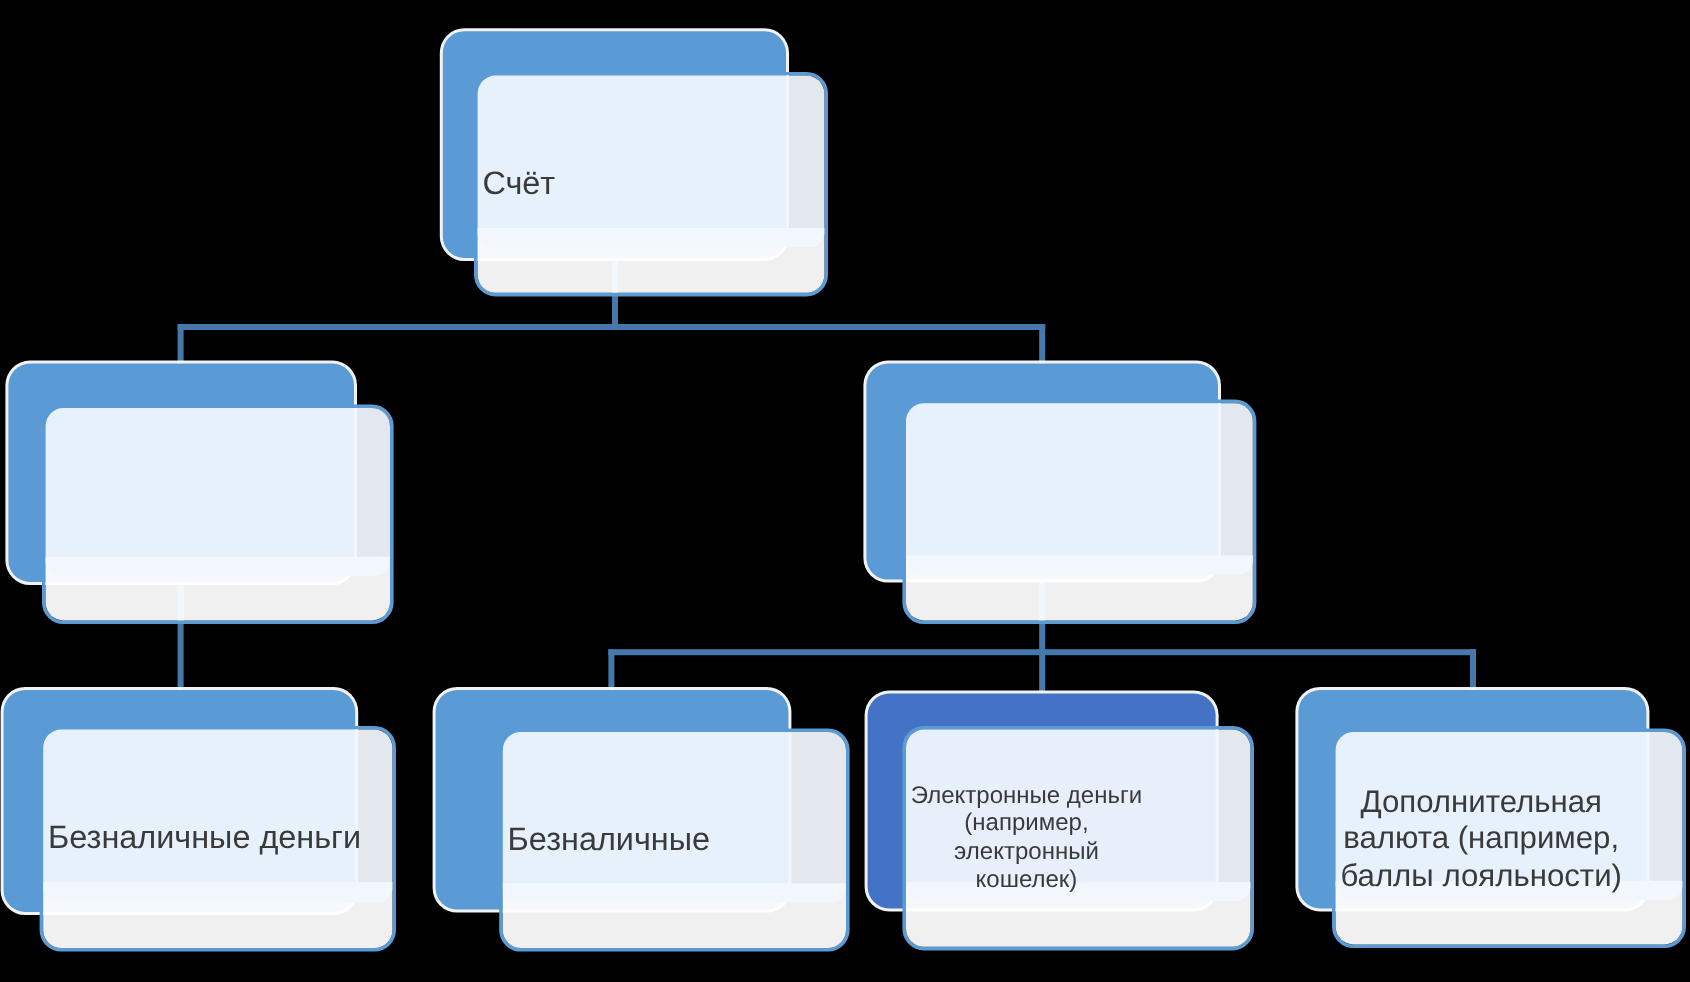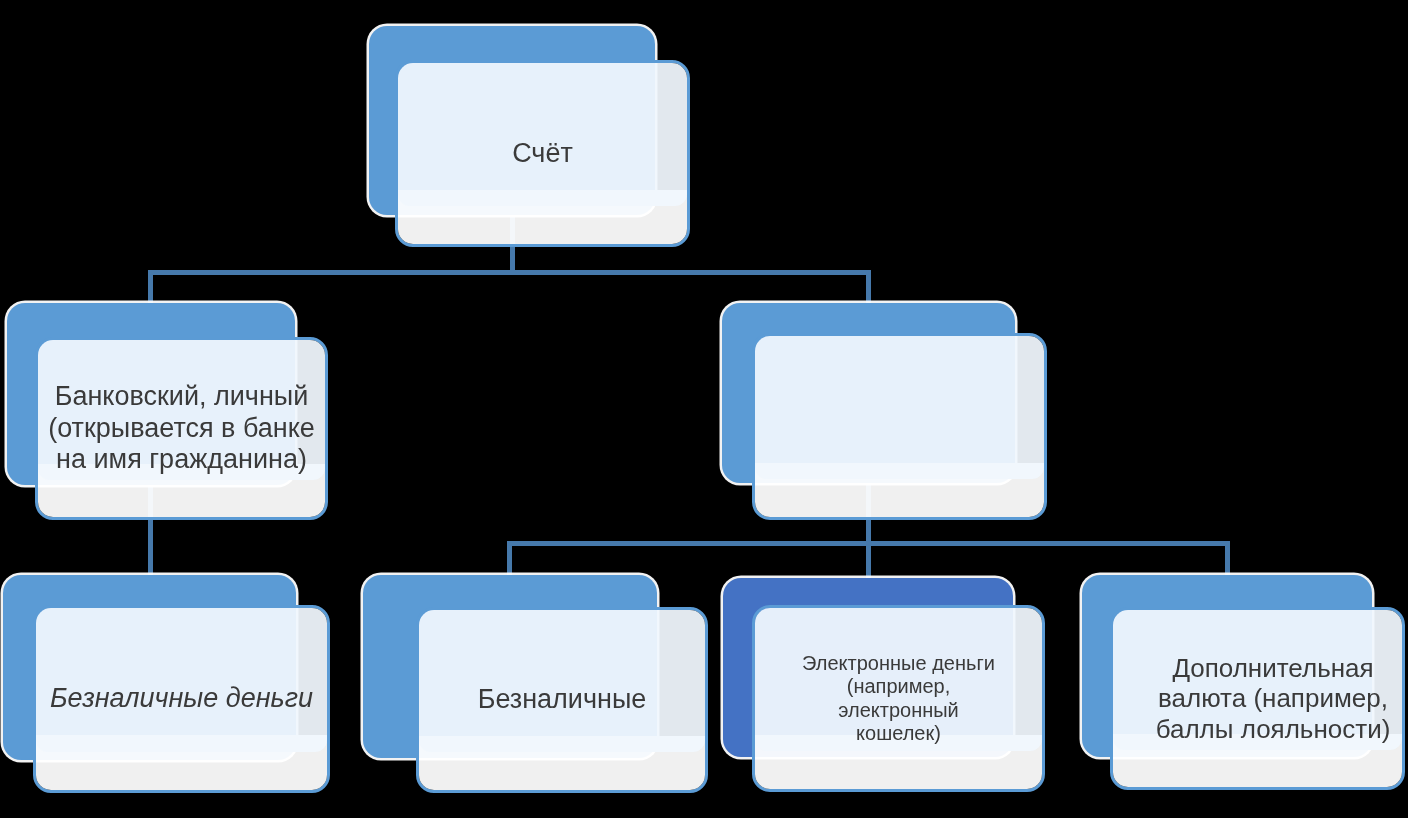--- a/index.html
+++ b/index.html
@@ -27,21 +27,21 @@
   .back.accent{ background:var(--node-fill-accent,#4472c4); }
   
   .front{
     position:absolute;
     border:3px solid var(--card-border,#5b9bd5);
     border-radius:18px;
     background:transparent;
     z-index:3;
     display:flex;
     align-items:center;
-    justify-content:center;
+    justify-content:flex-start;
     box-sizing:border-box;
   }
   .band{
     position:absolute;
     left:0;right:0;top:0;height:79%;
     background:rgba(240,246,253,0.94);
     border-radius:15px 15px 12px 12px;
     z-index:1;
   }
   .lower{
@@ -89,39 +89,36 @@
       <div class="label">Счёт</div>
     </div>
   </div>
 
   
   <div class="node">
     <div class="back" style="left:7px;top:303px;width:288px;height:182px;"></div>
     <div class="front" style="left:35px;top:337px;width:293px;height:183px;">
       <div class="lower"></div>
       <div class="band"></div>
-      <div class="label">Банковский, личный
-(открывается в банке
-на имя гражданина)</div>
     </div>
   </div>
 
   
   <div class="node">
     <div class="back" style="left:722px;top:303px;width:293px;height:180px;"></div>
     <div class="front" style="left:752px;top:333px;width:295px;height:187px;">
       <div class="lower"></div>
       <div class="band"></div>
     </div>
   </div>
 
   
   <div class="node">
     <div class="back" style="left:3px;top:575px;width:293px;height:185px;"></div>
-    <div class="front" style="left:33px;top:605px;width:297px;height:188px;font-style:italic;">
+    <div class="front" style="left:33px;top:605px;width:297px;height:188px;">
       <div class="lower"></div>
       <div class="band"></div>
       <div class="label">Безналичные деньги</div>
     </div>
   </div>
 
   
   <div class="node">
     <div class="back" style="left:363px;top:575px;width:294px;height:183px;"></div>
     <div class="front" style="left:416px;top:607px;width:292px;height:186px;">
@@ -143,19 +140,19 @@
 кошелек)</div>
     </div>
   </div>
 
   
   <div class="node">
     <div class="back" style="left:1082px;top:575px;width:290px;height:182px;"></div>
     <div class="front" style="left:1110px;top:607px;width:295px;height:183px;">
       <div class="lower"></div>
       <div class="band"></div>
-      <div class="label" style="font-size:26px;margin-left:31px;">Дополнительная
+      <div class="label" style="font-size:26px;">Дополнительная
 валюта (например,
 баллы лояльности)</div>
     </div>
   </div>
 
 </div>
 
 </body></html>

